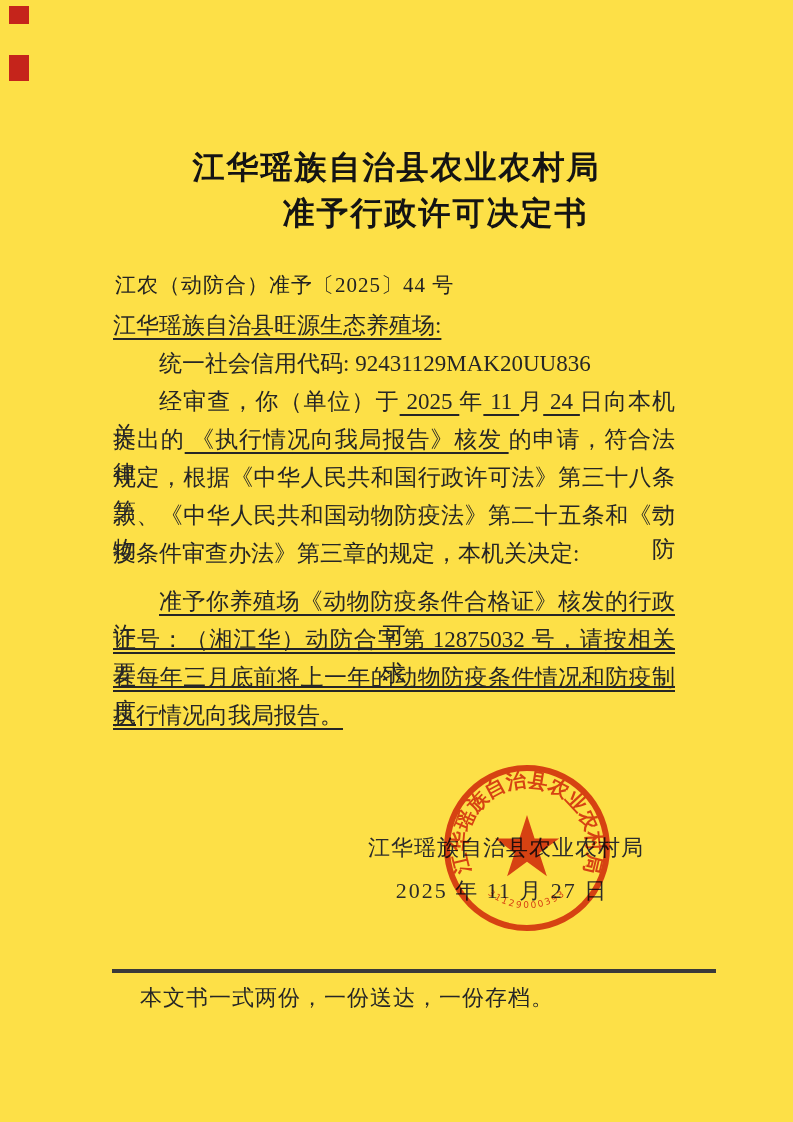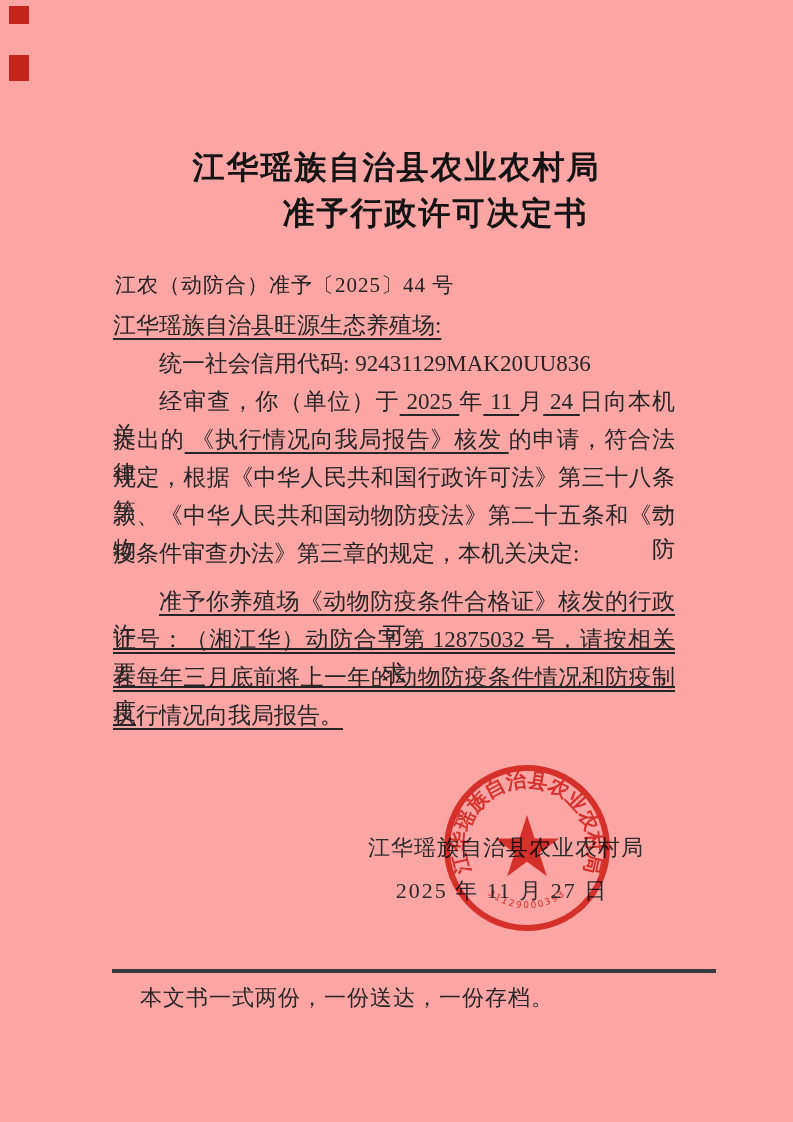--- a/index.html
+++ b/index.html
@@ -2,21 +2,21 @@
 <html><head>
 <meta charset="utf-8">
 <style>
   html,body{margin:0;padding:0;}
   body{
     width:793px;height:1122px;position:relative;overflow:hidden;
     background:#ffffff;
     font-family:"Liberation Serif","DejaVu Serif",serif;
     color:#272727;
   }
-  .page{position:absolute;inset:0;background:#fca5a5;}
+  .page{position:absolute;inset:0;background:#fde047;}
   
   .corner-mark{position:absolute;background:#c5241b;}
   .corner-mark.m1{left:9px;top:6px;width:20px;height:18px;}
   .corner-mark.m2{left:9px;top:55px;width:20px;height:26px;}
   
   .title{
     position:absolute;left:0;width:793px;text-align:center;
     font-weight:bold;font-size:32px;letter-spacing:2px;color:#141414;
     white-space:nowrap;
   }

